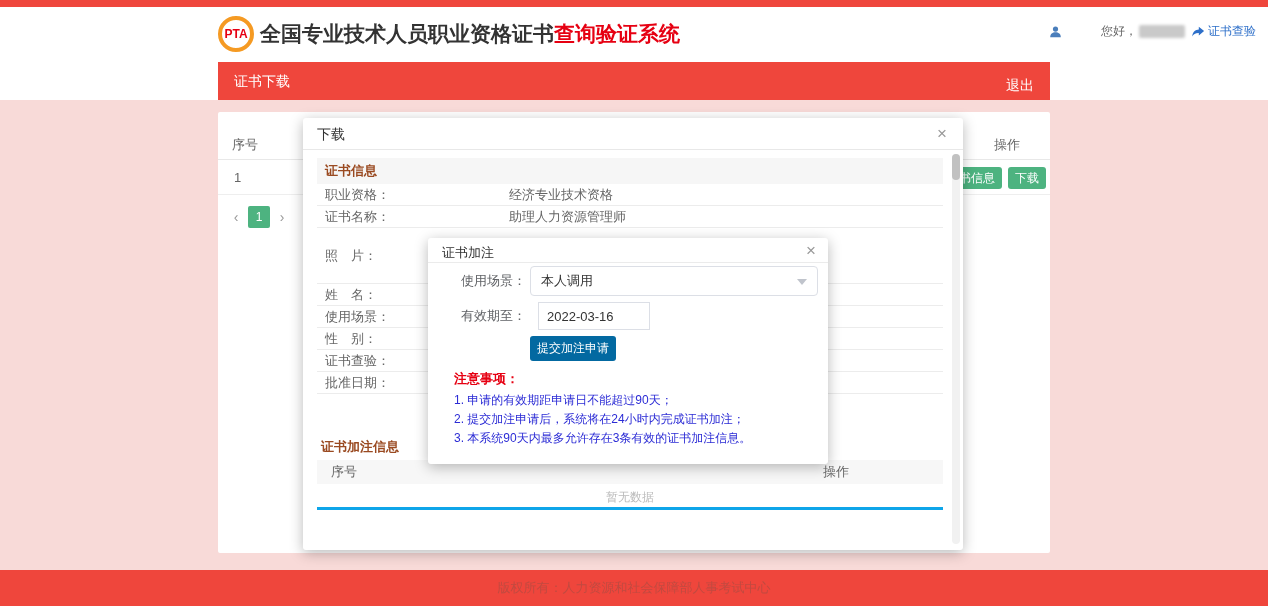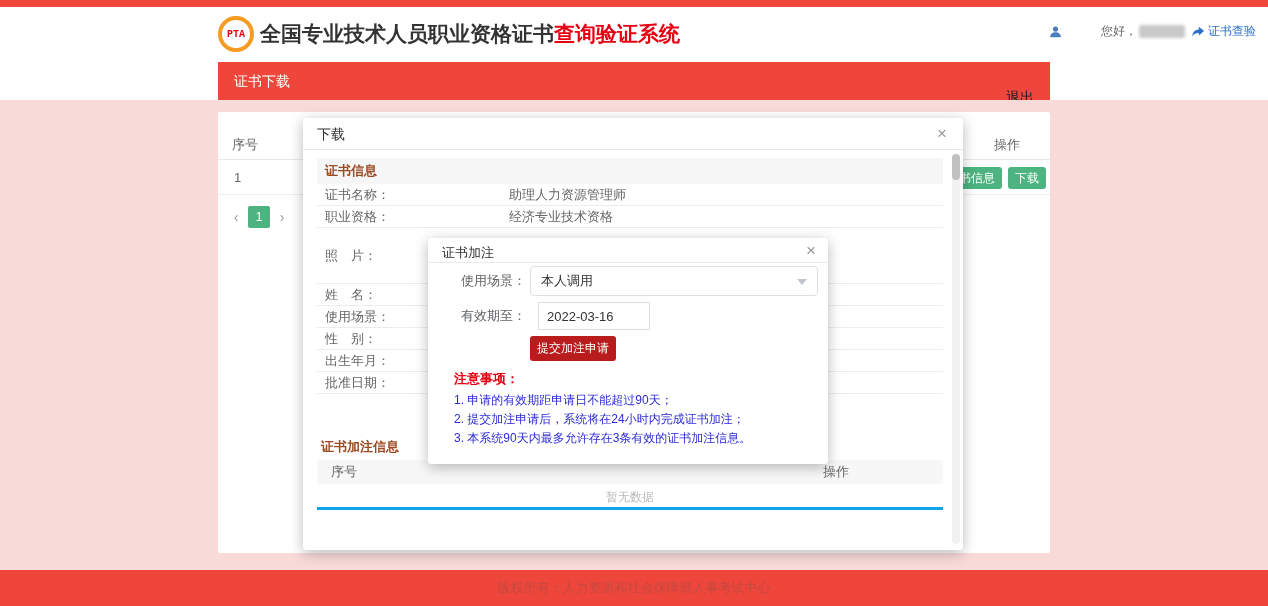--- a/index.html
+++ b/index.html
@@ -7,36 +7,36 @@
   body { font-family:"Liberation Sans","DejaVu Sans",sans-serif; background:#fff; }
   .page { position:relative; width:1268px; height:606px; overflow:hidden; background:#fff; }
 
   
   .topstrip { position:absolute; left:0; top:0; width:1268px; height:7px; background:#ef463c; }
 
   
   .hdr { position:absolute; left:0; top:7px; width:1268px; height:55px; background:#fff; }
   .brand { position:absolute; left:218px; top:9px; display:flex; align-items:center; }
   .logo { width:36px; height:36px; border-radius:50%; background:#fff; border:4px solid #f59a23; display:flex; align-items:center; justify-content:center; }
-  .logo span { color:#e60012; font-weight:bold; font-size:10px; letter-spacing:0;font-family:Liberation Mono, monospace; }
+  .logo span { color:#e60012; font-weight:bold; font-size:12px; letter-spacing:0; }
   .title { margin-left:6px; font-size:21px; font-weight:bold; }
   .t-main { color:#333; }
   .t-accent { color:#e60012; }
   .user-area { position:absolute; right:12px; top:16px; display:flex; align-items:center; font-size:12px; }
   .user-icon { width:13px; height:13px; margin-right:3px; }
   .greet { color:#666;margin-left:36px; }
   .redacted { display:inline-block; width:46px; height:13px; background:#c9c9c9; filter:blur(1.5px); margin:0 6px 0 2px; border-radius:2px; }
   .share-icon { width:14px; height:13px; margin-right:3px; }
   .verify-link { color:#2d6fc9; text-decoration:none; cursor:pointer; }
 
   
   .nav { position:absolute; left:218px; top:62px; width:832px; height:38px; background:#ef463c; }
   .nav-tab { position:absolute; left:8px; top:0; height:52px; line-height:38px; padding:0 8px; color:#fff; font-size:14px; cursor:pointer; }
   .nav-tab .underline { position:absolute; left:5px; bottom:2px; width:58px; height:3px; background:#ff9d00; }
-  .nav-logout { position:absolute; right:16px; top:16px; height:38px; line-height:38px; color:#0f172a; font-size:14px; cursor:pointer; }
+  .nav-logout { position:absolute; right:16px; top:4px; height:38px; line-height:38px; color:#ffffff; font-size:14px; cursor:pointer; }
 
   
   .content-bg { position:absolute; left:0; top:100px; width:1268px; height:470px; background:#f8dad8; }
   .panel { position:absolute; left:218px; top:12px; width:832px; height:441px; background:#fff; border-radius:2px; }
   .p-head { position:absolute; left:0; top:18px; width:832px; height:30px; line-height:30px; border-bottom:1px solid #e8e8e8; color:#666; font-size:13px; }
   .p-head .c-index { position:absolute; left:14px; }
   .p-head .c-action { position:absolute; right:30px; }
   .p-row { position:absolute; left:0; top:49px; width:832px; height:34px; line-height:34px; border-bottom:1px solid #eee; color:#666; font-size:13px; }
   .p-row .r-index { position:absolute; left:16px; }
   .btn-green { position:absolute; top:6px; height:22px; line-height:22px; background:#4db380; color:#fff; font-size:12px; border:none; border-radius:3px; text-align:center; cursor:pointer; padding:0; }
@@ -79,21 +79,21 @@
   .ma-head { position:relative; height:25px; line-height:27px; border-bottom:1px solid #ebebeb; }
   .ma-head .m-title { margin-left:14px; font-size:13px; color:#333; }
   .modal-annotation .m-close { right:12px; line-height:25px; }
   .form-row { position:absolute; left:0; display:flex; align-items:center; }
   .row-scene { top:28px; height:30px; }
   .row-date { top:64px; height:28px; }
   .f-lab { width:98px; text-align:right; font-size:13px; color:#606266; }
   .sel-box { position:relative; margin-left:4px; width:288px; height:30px; border:1px solid #dcdfe6; border-radius:4px; background:#fff; line-height:28px; font-size:13px; color:#333; padding-left:10px; cursor:pointer; }
   .sel-arrow { position:absolute; right:10px; top:12px; width:0; height:0; border-left:5px solid transparent; border-right:5px solid transparent; border-top:6px solid #c0c4cc; }
   .date-input { margin-left:12px; width:112px; height:28px; border:1px solid #dcdfe6; border-radius:0; font-size:13px; color:#333; padding-left:8px; font-family:"Liberation Sans","DejaVu Sans",sans-serif; }
-  .submit-btn { position:absolute; left:102px; top:98px; width:86px; height:25px; background:#b91c1c; border:none; border-radius:3px; color:#fff; font-size:12px; cursor:pointer; }
+  .submit-btn { position:absolute; left:102px; top:98px; width:86px; height:25px; background:#0369a1; border:none; border-radius:3px; color:#fff; font-size:12px; cursor:pointer; }
   .notes { position:absolute; left:26px; top:132px; right:16px; }
   .notes-head { color:#e60012; font-weight:bold; font-size:13px; }
   .note-line { margin-top:6px; color:#2b2bd5; font-size:12px; line-height:13px; }
 </style>
 </head>
 <body>
 
 <div class="page">
 
   <div class="topstrip"></div>
@@ -154,45 +154,45 @@
 
   <div class="modal modal-download">
     <div class="md-head">
       <span class="m-title">下载</span>
     </div>
     <span class="m-close">×</span>
     <div class="md-body">
       <div class="sec-head">证书信息</div>
 
       <div class="f-row">
+        <span class="f-label">职业资格：</span>
+        <span class="f-value">经济专业技术资格</span>
+      </div>
+      <div class="f-row">
         <span class="f-label">证书名称：</span>
         <span class="f-value">助理人力资源管理师</span>
       </div>
-      <div class="f-row">
-        <span class="f-label">职业资格：</span>
-        <span class="f-value">经济专业技术资格</span>
-      </div>
       <div class="f-row row-photo">
         <span class="f-label">照　片：</span>
         <span class="f-value"></span>
       </div>
       <div class="f-row">
         <span class="f-label">姓　名：</span>
         <span class="f-value"></span>
       </div>
       <div class="f-row">
         <span class="f-label">使用场景：</span>
         <span class="f-value"></span>
       </div>
       <div class="f-row">
         <span class="f-label">性　别：</span>
         <span class="f-value"></span>
       </div>
       <div class="f-row">
-        <span class="f-label">出生年月：</span>
+        <span class="f-label">证书查验：</span>
         <span class="f-value"></span>
       </div>
       <div class="f-row">
         <span class="f-label">批准日期：</span>
         <span class="f-value"></span>
       </div>
 
       <div class="sec-head2">证书加注信息</div>
       <div class="t-head">
         <span class="th-index">序号</span>

